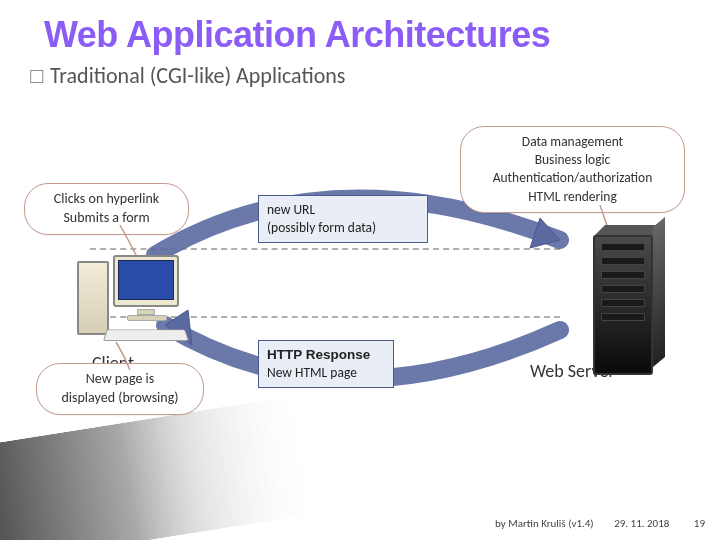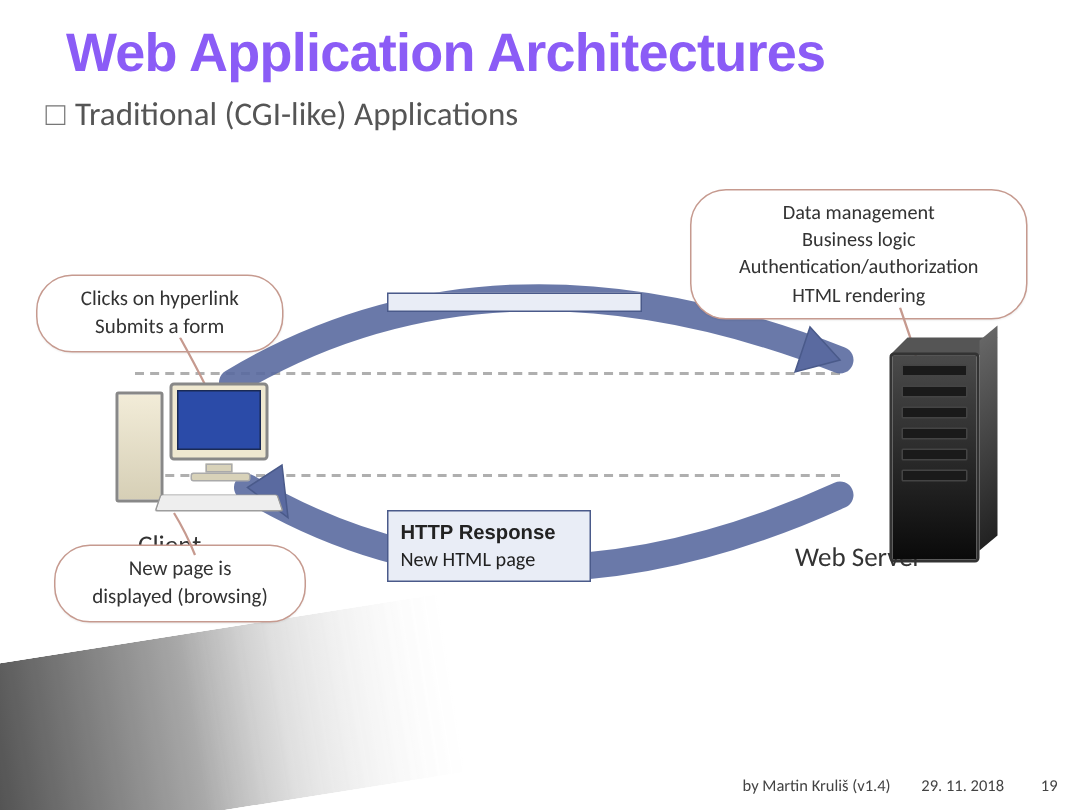--- a/index.html
+++ b/index.html
@@ -144,20 +144,22 @@
 <svg class="arrow" style="left:0;top:0;width:720px;height:540px;position:absolute" viewBox="0 0 720 540">
 
   <path d="M 155 255 Q 330 150 560 240" stroke="#5a6aa0" stroke-width="18" fill="none" stroke-linecap="round" opacity="0.9"></path>
   <polygon points="560,240 540,218 530,248" fill="#5a6aa0"></polygon>
 
   <path d="M 560 330 Q 340 430 165 325" stroke="#5a6aa0" stroke-width="18" fill="none" stroke-linecap="round" opacity="0.9"></path>
   <polygon points="165,325 188,310 192,345" fill="#5a6aa0"></polygon>
 </svg>
 
 <div class="msgbox" style="left:258px; top:195px; width:170px;">
+  <div style="white-space:pre-line;">new URL
+(possibly form data)</div>
 </div>
 
 <div class="msgbox" style="left:258px; top:340px; width:136px;">
   <div class="hdr">HTTP Response</div>
   <div style="white-space:pre-line;">New HTML page</div>
 </div>
 
 <div class="callout" style="left:24px; top:183px; width:165px; white-space:pre-line;">Clicks on hyperlink
 Submits a form</div>
 <svg style="position:absolute;left:110px;top:225px;width:40px;height:40px">

